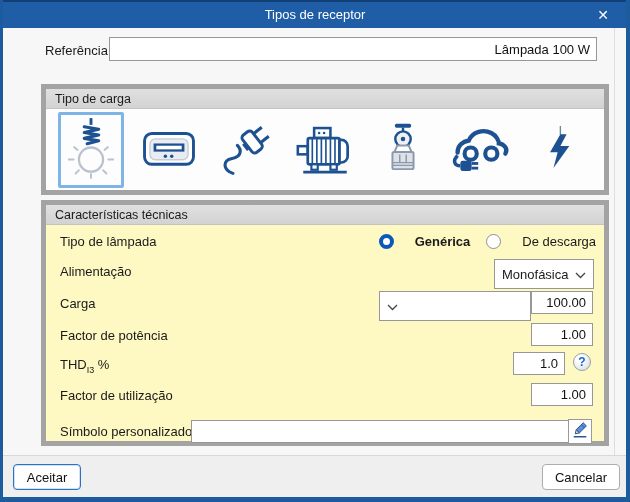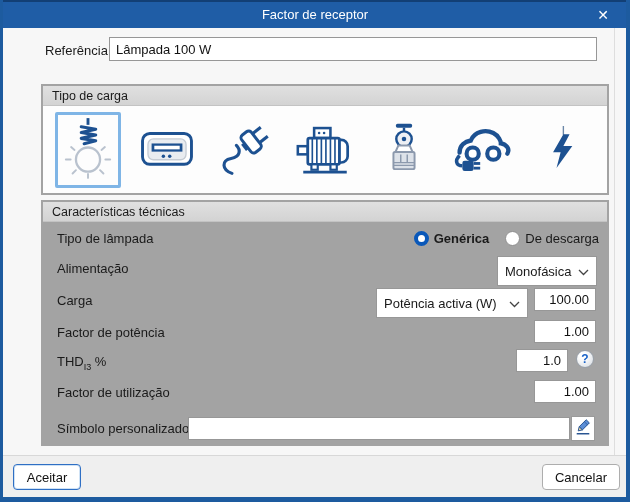--- a/index.html
+++ b/index.html
@@ -12,42 +12,42 @@
   .titlebar { position:absolute; left:-3px; right:-4px; top:0; height:28px; background:#1f5da6; border-top:2px solid #123f75; }
   .titlebar .title { position:absolute; left:0; right:0; top:0; height:26px; line-height:26px; text-align:center; color:#fff; }
   .close-btn { position:absolute; right:14px; top:0; width:26px; height:26px; line-height:26px; text-align:center;
                color:#fff; font-size:14px; cursor:pointer; }
 
   .body { position:absolute; left:0; top:28px; width:623px; height:427px; background:#f7f7f7;margin-left:31px; }
   .v-sep { position:absolute; left:580px; top:0; width:1px; height:427px; background:#dedede; }
 
   .ref-label { position:absolute; left:11px; top:13px; height:20px; line-height:20px; }
   .ref-input { position:absolute; left:75px; top:9px; width:488px; height:24px; border:1px solid #979797; background:#fff;
-               font:13px "Liberation Sans",sans-serif; padding:4px 6px; color:#111; }
+               font:13px "Liberation Sans",sans-serif; padding:4px 6px; color:#111;text-align:right; }
 
   .tool-btn { position:absolute; left:594px; width:26px; height:24px; border:none; background:transparent; cursor:pointer; padding:1px; }
   .tool-btn.t1 { top:8px; } .tool-btn.t2 { top:43px; }
 
-  .group { position:absolute; left:7px; width:568px; background:#a3a3a3; border:2px solid #a3a3a3; }
+  .group { position:absolute; left:7px; width:568px; background:#fef9c3; border:5px solid #a3a3a3; }
   .group-header { height:20px; line-height:20px; padding-left:9px; background:linear-gradient(#e0e0e0,#d3d3d3);
                   border-bottom:1px solid #c3c3c3; color:#1a1a1a; font-size:12.5px; }
   .g1 { top:56px; height:111px; }
   .g2 { top:172px; height:246px; }
 
   .tiles { position:absolute; left:0; right:0; top:20px; bottom:0; display:flex; align-items:center;
            justify-content:space-between; padding:0 12px; background:#fdfdfd; }
   .tile { width:66px; height:76px; display:flex; align-items:center; justify-content:center;
           border:3px solid transparent; border-radius:2px; cursor:pointer; }
   .tile.selected { border-color:#7fb5e6; }
 
   .g2 .row-label { position:absolute; left:14px; height:18px; line-height:18px; white-space:nowrap; }
   sub.thd-sub { font-size:9px; }
 
   .radio-row { position:absolute; right:8px; top:26px; height:20px; display:flex; align-items:center; gap:16px; }
-  .radio-opt { display:flex; align-items:center; gap:5px; cursor:pointer; }
+  .radio-opt { display:flex; align-items:center; gap:21px; cursor:pointer; }
   .radio-dot { width:15px; height:15px; border-radius:50%; background:#fff; }
   .radio-dot.checked { border:4.5px solid #0a58b9; }
   .radio-dot.unchecked { border:1px solid #8f8f8f; }
   .radio-opt .lbl-bold { font-weight:bold; }
 
   .combo { position:absolute; height:23px; background:#fff; border:1px solid #979797; display:flex;
            align-items:center; justify-content:space-between; padding:14px 7px; cursor:pointer; }
   .combo-supply { right:10px; top:54px; width:100px; }
   .combo-load { left:333px; top:86px; width:152px; }
 
@@ -72,21 +72,21 @@
          font:13px "Liberation Sans",sans-serif; color:#111; cursor:pointer; padding:0 12px; }
   .btn-accept { left:10px; border:1px solid #2f6fc4; box-shadow:0 0 0 1px #cfe2f5 inset; }
   .btn-cancel { right:6px; border:1px solid #adadad; }
 </style>
 </head>
 <body>
 
 <div class="window">
 
   <div class="titlebar">
-    <div class="title">Factor de receptor</div>
+    <div class="title">Tipos de receptor</div>
     <div class="close-btn">✕</div>
   </div>
 
   <div class="body">
     <div class="v-sep"></div>
 
     <div class="ref-label">Referência</div>
     <input class="ref-input" value="Lâmpada 100 W" style="">
 
     <button class="tool-btn t1">
@@ -238,21 +238,20 @@
         <span>Monofásica</span>
         <span>
           <svg width="11" height="7" viewBox="0 0 11 7">
               <polyline points="1,1 5.5,5.5 10,1" fill="none" stroke="#444" stroke-width="1.3"></polyline>
             </svg>
         </span>
       </div>
 
       <div class="row-label" style="top:90px">Carga</div>
       <div class="combo combo-load">
-        <span>Potência activa (W)</span>
         <span>
           <svg width="11" height="7" viewBox="0 0 11 7">
               <polyline points="1,1 5.5,5.5 10,1" fill="none" stroke="#444" stroke-width="1.3"></polyline>
             </svg>
         </span>
       </div>
       <input class="num-input in-load" value="100.00" style="">
 
       <div class="row-label" style="top:122px">Factor de potência</div>
       <input class="num-input in-pf" value="1.00" style="">

